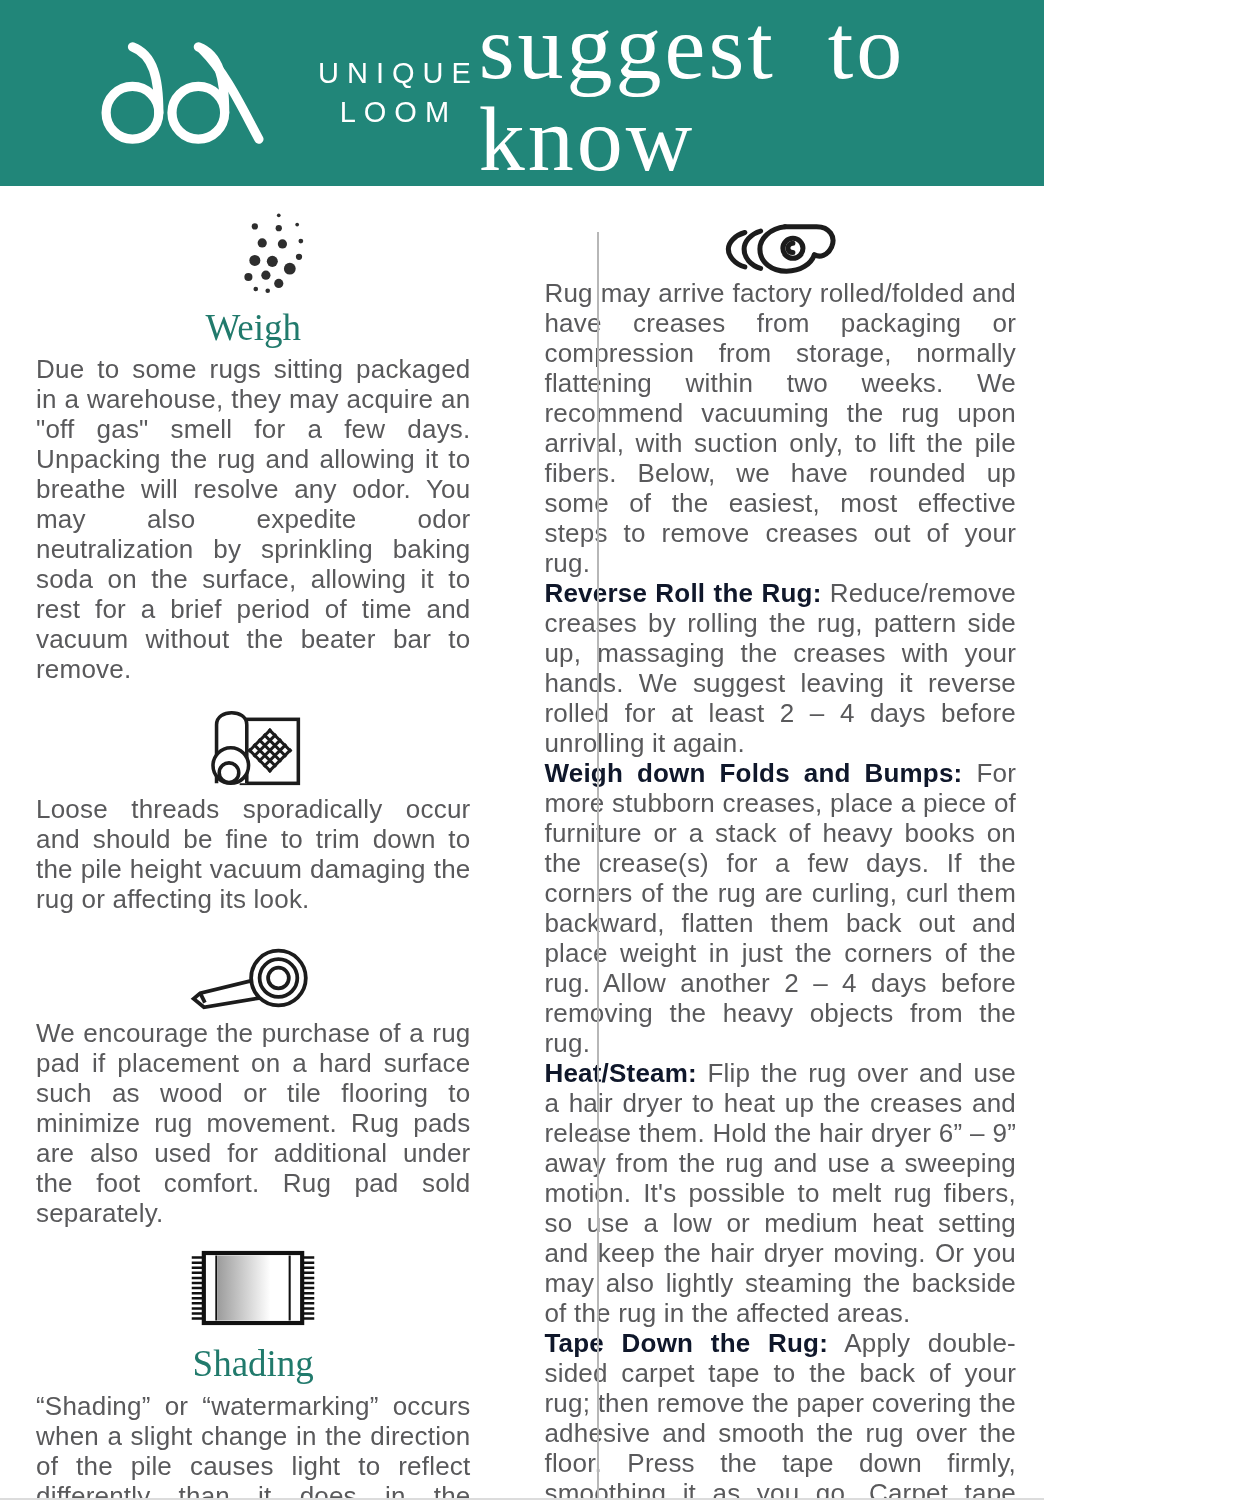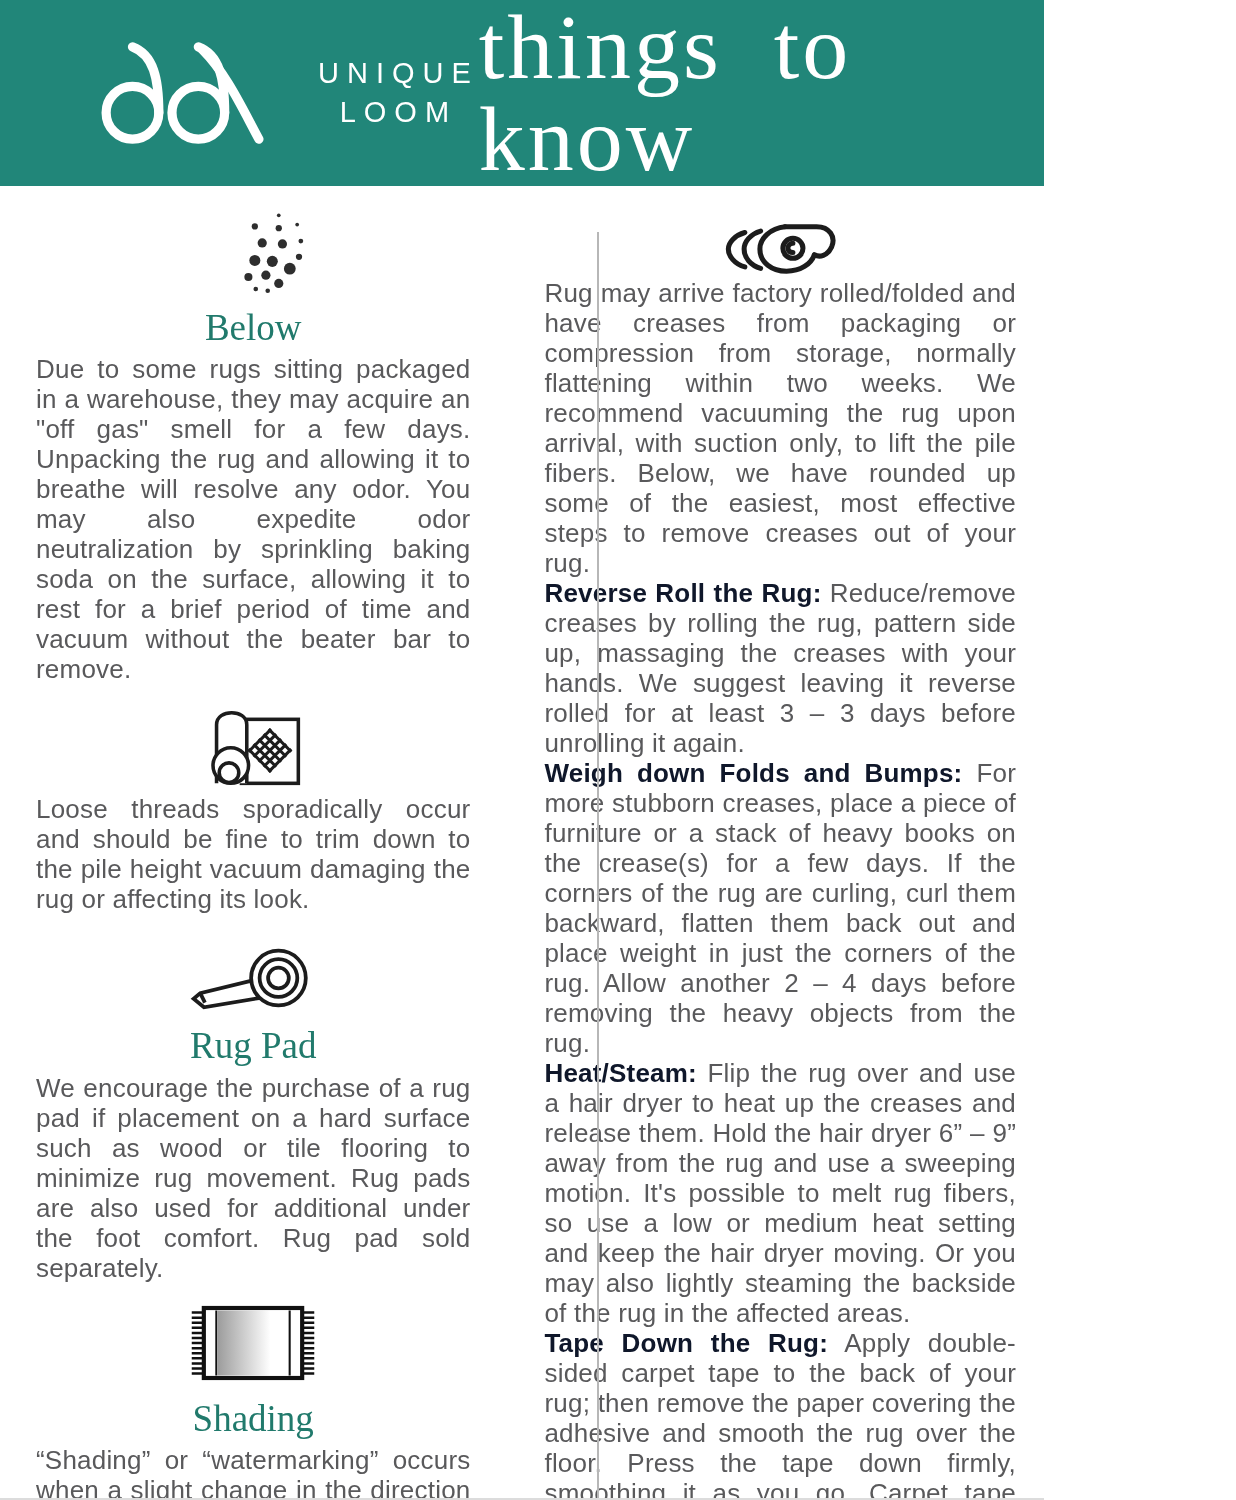--- a/index.html
+++ b/index.html
@@ -40,21 +40,21 @@
         <path d="M46,56 C46,30 42,12 26,6"></path>
         <circle cx="76" cy="56" r="20"></circle>
         <path d="M96,56 C96,30 92,12 76,6"></path>
         <path d="M79,8 C97,26 108,50 122,76"></path>
       </svg>
       <div class="brand-text">
         <div>UNIQUE</div>
         <div>LOOM</div>
       </div>
     </div>
-    <h1 class="page-title">things to know</h1>
+    <h1 class="page-title">suggest to know</h1>
   </div>
 
   <div class="main">
 
     <div class="col-left">
 
       <div class="section">
         <div class="icon-wrap" style="margin:22px 0 0 0;">
           <svg width="118" height="92" viewBox="0 0 120 100" fill="#2e2e2e">
             <circle cx="88" cy="8" r="2"></circle>
@@ -68,21 +68,21 @@
               <circle cx="81" cy="58" r="6"></circle>
             <circle cx="110" cy="53" r="3.4"></circle>
               <circle cx="100" cy="66" r="6.4"></circle>
               <circle cx="55" cy="75" r="4.4"></circle>
             <circle cx="74" cy="73" r="5"></circle>
               <circle cx="88" cy="82" r="5"></circle>
               <circle cx="63" cy="88" r="2.5"></circle>
             <circle cx="76" cy="90" r="2.5"></circle>
           </svg>
         </div>
-        <h2 class="section-heading">Below</h2>
+        <h2 class="section-heading">Weigh</h2>
         <p class="body-text">Due to some rugs sitting packaged in a warehouse, they may acquire an "off gas" smell for a few days. Unpacking the rug and allowing it to breathe will resolve any odor. You may also expedite odor neutralization by sprinkling baking soda on the surface, allowing it to rest for a brief period of time and vacuum without the beater bar to remove.</p>
       </div>
 
       <div class="section">
         <div class="icon-wrap" style="margin:14px 0 0 0;">
           <svg width="118" height="96" viewBox="0 0 130 108" fill="none" stroke="#1c1c1c" stroke-width="4">
             <rect x="52" y="24" width="64" height="72" fill="#ffffff"></rect>
             <g stroke-width="3.4" transform="translate(84,59) rotate(45)">
               <line x1="-18" y1="-16" x2="18" y2="-16"></line>
                 <line x1="-18" y1="-8" x2="18" y2="-8"></line>
@@ -106,21 +106,20 @@
       <div class="section">
         <div class="icon-wrap" style="margin:26px 0 0 0;">
           <svg width="132" height="78" viewBox="0 0 140 82" fill="none" stroke="#1c1c1c" stroke-width="4">
             <path d="M72,42 L14,56 L7,62 L18,71 L78,61" fill="#ffffff"></path>
             <path d="M14,56 L19,66"></path>
             <circle cx="97" cy="40" r="29" fill="#ffffff"></circle>
             <circle cx="97" cy="40" r="20"></circle>
             <circle cx="97" cy="40" r="11"></circle>
           </svg>
         </div>
-        <h2 class="section-heading">Rug Pad</h2>
         <p class="body-text">We encourage the purchase of a rug pad if placement on a hard surface such as wood or tile flooring to minimize rug movement. Rug pads are also used for additional under the foot comfort. Rug pad sold separately.</p>
       </div>
 
       <div class="section">
         <div class="icon-wrap" style="margin:20px 0 14px 0;">
           <svg width="146" height="80" viewBox="0 0 150 96">
             <defs>
               <linearGradient id="shadeGrad" x1="0" y1="0" x2="1" y2="0">
                 <stop offset="0" stop-color="#9d9d9d"></stop>
                 <stop offset="0.75" stop-color="#ffffff"></stop>
@@ -147,21 +146,21 @@
             <path d="M36,16 C22,20 13,30 13,39 C13,49 22,60 36,64"></path>
             <path d="M58,14 C44,18 35,29 35,39 C35,51 44,62 58,66"></path>
             <path d="M92,8 C72,10 57,24 57,39 C57,58 74,70 94,70 C114,70 128,60 133,47"></path>
             <path d="M92,8 L136,8 C154,8 163,22 157,36 C151,49 140,51 133,47" fill="#ffffff"></path>
             <circle cx="103" cy="38" r="14"></circle>
             <path d="M103,31 C99,31 96,34 96,38 C96,42 99,44 103,44"></path>
           </svg>
         </div>
         <p class="body-text">Rug may arrive factory rolled/folded and have creases from packaging or compression from storage, normally flattening within two weeks. We recommend vacuuming the rug upon arrival, with suction only, to lift the pile fibers. Below, we have rounded up some of the easiest, most effective steps to remove creases out of your rug.</p>
 
-        <p class="body-text tip"><span class="lead">Reverse Roll the Rug:</span><span> Reduce/remove creases by rolling the rug, pattern side up, massaging the creases with your hands. We suggest leaving it reverse rolled for at least 3 – 3 days before unrolling it again.</span></p>
+        <p class="body-text tip"><span class="lead">Reverse Roll the Rug:</span><span> Reduce/remove creases by rolling the rug, pattern side up, massaging the creases with your hands. We suggest leaving it reverse rolled for at least 2 – 4 days before unrolling it again.</span></p>
 
         <p class="body-text tip"><span class="lead">Weigh down Folds and Bumps:</span><span> For more stubborn creases, place a piece of furniture or a stack of heavy books on the crease(s) for a few days. If the corners of the rug are curling, curl them backward, flatten them back out and place weight in just the corners of the rug. Allow another 2 – 4 days before removing the heavy objects from the rug.</span></p>
 
         <p class="body-text tip"><span class="lead">Heat/Steam:</span><span> Flip the rug over and use a hair dryer to heat up the creases and release them. Hold the hair dryer 6” – 9” away from the rug and use a sweeping motion. It's possible to melt rug fibers, so use a low or medium heat setting and keep the hair dryer moving. Or you may also lightly steaming the backside of the rug in the affected areas.</span></p>
 
         <p class="body-text tip"><span class="lead">Tape Down the Rug:</span><span> Apply double-sided carpet tape to the back of your rug; then remove the paper covering the adhesive and smooth the rug over the floor. Press the tape down firmly, smoothing it as you go. Carpet tape works on hard floors and on existing wall-to-wall carpet, holding your rug in place. If you have laminate flooring, purchase a less adhesive double-sided tape to prevent the laminate from buckling or otherwise being damaged.</span></p>
       </div>
     </div>
   </div>
 

